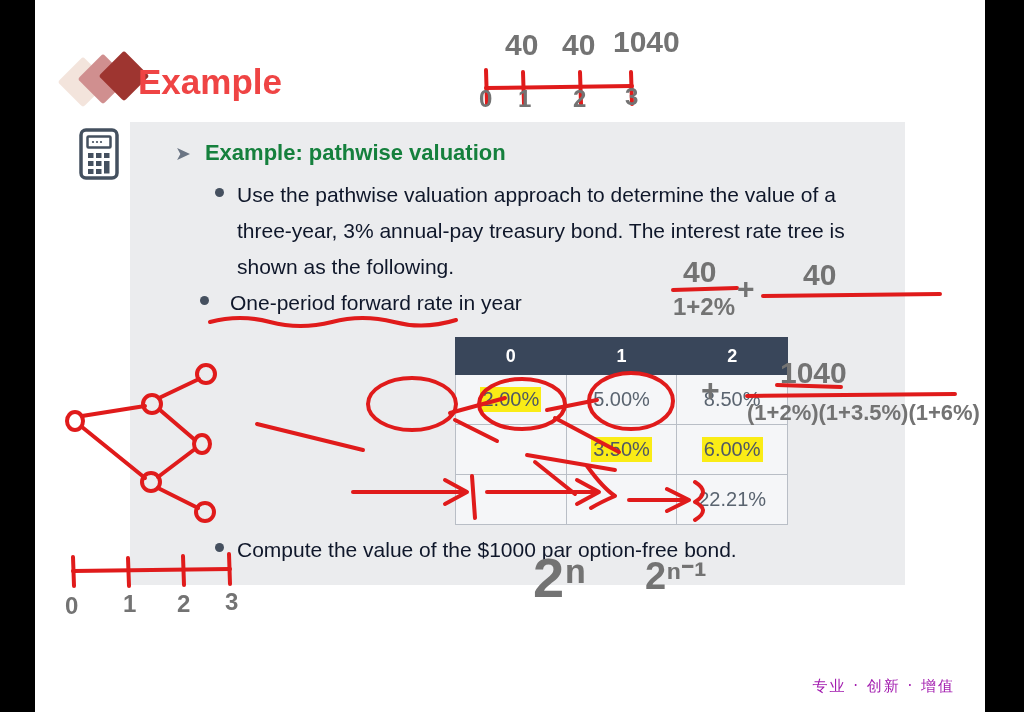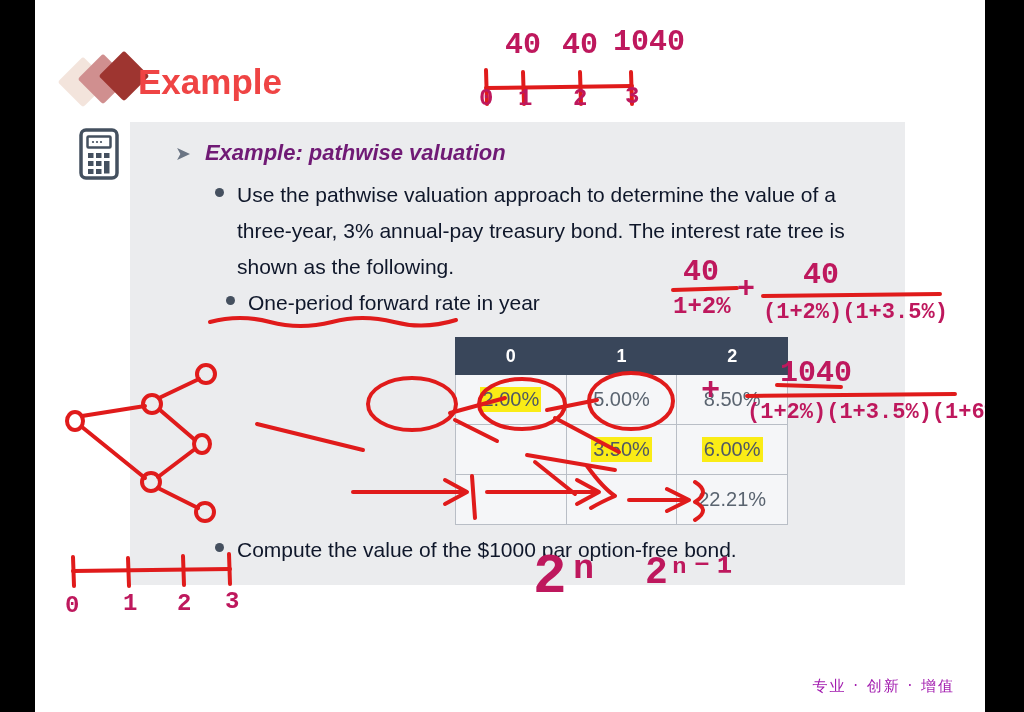--- a/index.html
+++ b/index.html
@@ -92,23 +92,22 @@
   }
   .arrow-bullet {
     color: #6b7584;
     font-size: 19px;
     margin-right: 14px;
     line-height: 1;
   }
   .lead-text {
     font-size: 22px;
     font-weight: bold;
-    color: #701a75;
+    color: #15803d;
     white-space: nowrap;
-    font-style: italic;
   }
 
   .bullet-row {
     position: absolute;
     display: flex;
     align-items: flex-start;
   }
   .dot {
     width: 9px;
     height: 9px;
@@ -119,21 +118,21 @@
     flex: none;
   }
   .body-text {
     font-size: 21px;
     color: #0f172a;
     line-height: 1.72;
     max-width: 660px;
   }
 
   #bullet1 { left: 85px; top: 55px;  width: 680px; }
-  #bullet2 { left: 96px; top: 163px; width: 680px; }
+  #bullet2 { left: 70px; top: 163px; width: 680px; gap: 8px; }
   #bullet3 { left: 85px; top: 410px; width: 680px; }
 
   
   .rate-table {
     position: absolute;
     left: 325px;
     top: 215px;
     width: 333px;
     border-collapse: collapse;
     table-layout: fixed;
@@ -177,22 +176,22 @@
   
   .ink {
     position: absolute;
     left: 0; top: 0;
     width: 950px;
     height: 712px;
     pointer-events: none;
   }
   .ink-text {
     position: absolute;
-    color: #be185d;
-    font-family: Liberation Mono, monospace;
+    color: #737373;
+    font-family: Liberation Sans, sans-serif;
     font-weight: bold;
     white-space: nowrap;
   }
 </style>
 </head>
 <body>
 
 <div id="screen">
 
   <div id="slide">
@@ -349,21 +348,20 @@
 
       <span class="ink-text" style="left:30px; top:592px; font-size:24px;">0</span>
       <span class="ink-text" style="left:88px; top:590px; font-size:24px;">1</span>
       <span class="ink-text" style="left:142px; top:590px; font-size:24px;">2</span>
       <span class="ink-text" style="left:190px; top:588px; font-size:24px;">3</span>
 
       <span class="ink-text" style="left:648px; top:255px; font-size:30px;">40</span>
       <span class="ink-text" style="left:638px; top:293px; font-size:24px;">1+2%</span>
       <span class="ink-text" style="left:702px; top:272px; font-size:30px;">+</span>
       <span class="ink-text" style="left:768px; top:258px; font-size:30px;">40</span>
-      <span class="ink-text" style="left:728px; top:300px; font-size:22px;">(1+2%)(1+3.5%)</span>
 
       <span class="ink-text" style="left:666px; top:372px; font-size:32px;">+</span>
       <span class="ink-text" style="left:745px; top:356px; font-size:30px;">1040</span>
       <span class="ink-text" style="left:712px; top:400px; font-size:22px;">(1+2%)(1+3.5%)(1+6%)</span>
 
       <span class="ink-text" style="left:498px; top:545px; font-size:56px;">2ⁿ</span>
       <span class="ink-text" style="left:610px; top:548px; font-size:38px;text-align:center;">2ⁿ⁻¹</span>
     </div>
 
   </div>

